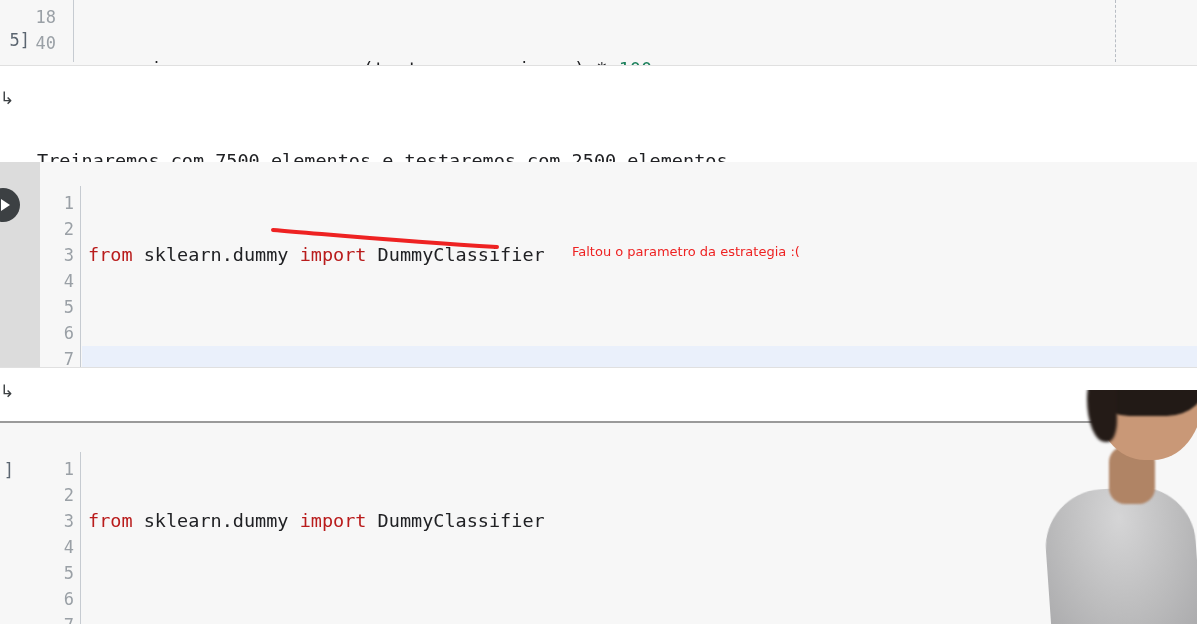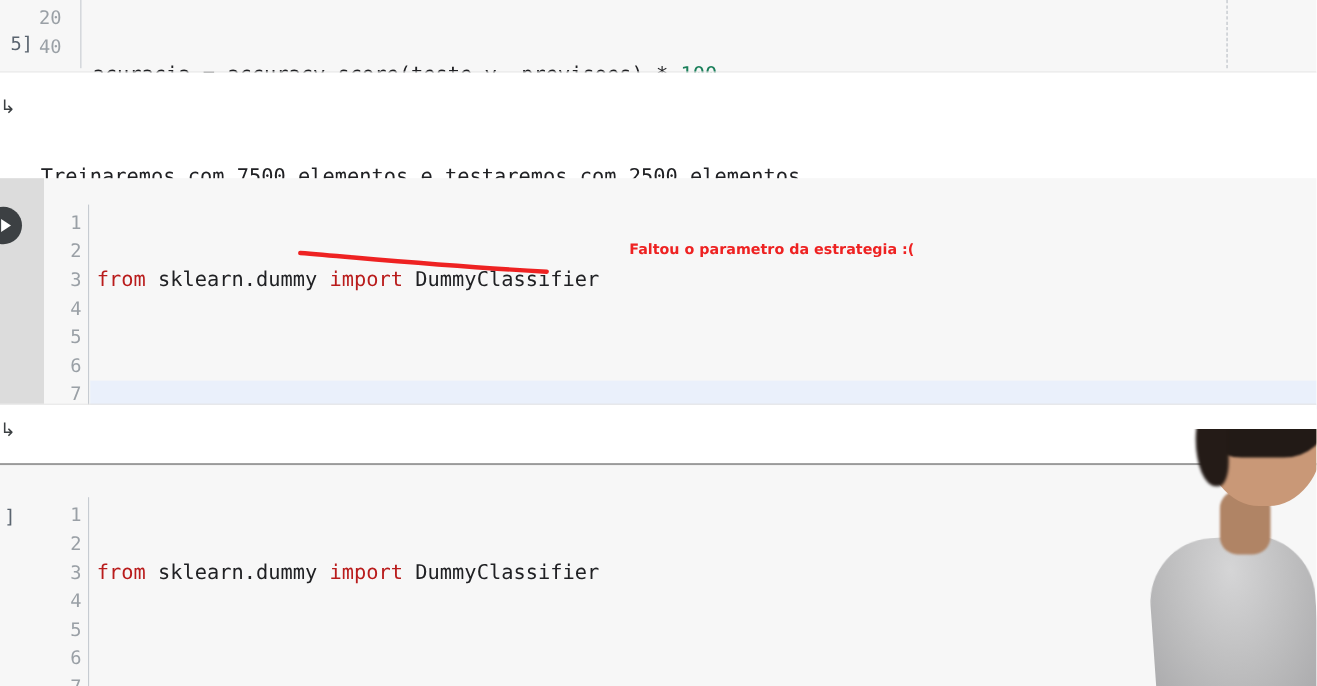--- a/index.html
+++ b/index.html
@@ -211,21 +211,21 @@
     filter: blur(1.6px);
   }
 </style>
 </head>
 <body>
 
 <div id="screen">
 
   <div class="cell code-cell" style="top:0px; height:65px;">
     <div class="prompt" style="top:30px;">5]</div>
-    <div class="gutter" style="left:30px; top:4px;"><span>20</span><br><span>40</span></div>
+    <div class="gutter" style="left:30px; top:4px;"><span>18</span><br><span>40</span></div>
     <div class="vrule" style="left:73px; top:0px; height:62px;"></div>
     <div class="codearea" style="left:84px; top:4px;">
       <div class="line"><span>acuracia = accuracy_score(teste_y, previsoes) * </span><span class="num">100</span></div>
       <div class="line"><span class="blu">print</span><span>(</span><span class="str">"A acurácia foi %.2f%%"</span><span> % acuracia)</span></div>
     </div>
     <div class="dash-guide" style="left:1115px; top:0px; height:62px;"></div>
   </div>
   <div class="sep" style="top:65px;"></div>
 
   <div class="cell output-cell" style="top:66px; height:95px;">
@@ -253,21 +253,21 @@
       <div class="line"><span>dummy_stratified = DummyClassifier()</span></div>
       <div class="line"><span>dummy_stratified.fit(treino_x, treino_y)</span></div>
       <div class="line"><span>acuracia = dummy_stratified.score(teste_x, teste_y) * </span><span class="num">100</span></div>
       
       
     </div>
 
     <svg class="strike-svg" style="left:265px; top:60px; width:245px; height:30px;" viewBox="0 0 245 30">
       <path d="M8 8 C 70 13, 140 20, 232 25" stroke="#ee2222" stroke-width="4" fill="none" stroke-linecap="round"></path>
     </svg>
-    <div class="annot-text" style="left:572px; top:58px;font-weight:bold;">Faltou o parametro da estrategia :(</div>
+    <div class="annot-text" style="left:572px; top:82px;">Faltou o parametro da estrategia :(</div>
   </div>
   <div class="sep" style="top:367px;"></div>
 
   <div class="cell output-cell" style="top:368px; height:53px;">
     <div class="arrow-prompt" style="left:0px; top:13px;">↳</div>
     <div class="codearea" style="left:37px; top:13px; color:#202124; font-size:18.5px; line-height:28px;">
       <div class="line" style="height:28px;">0.5244</div>
     </div>
   </div>
   <div class="sep-strong" style="top:421px;"></div>

